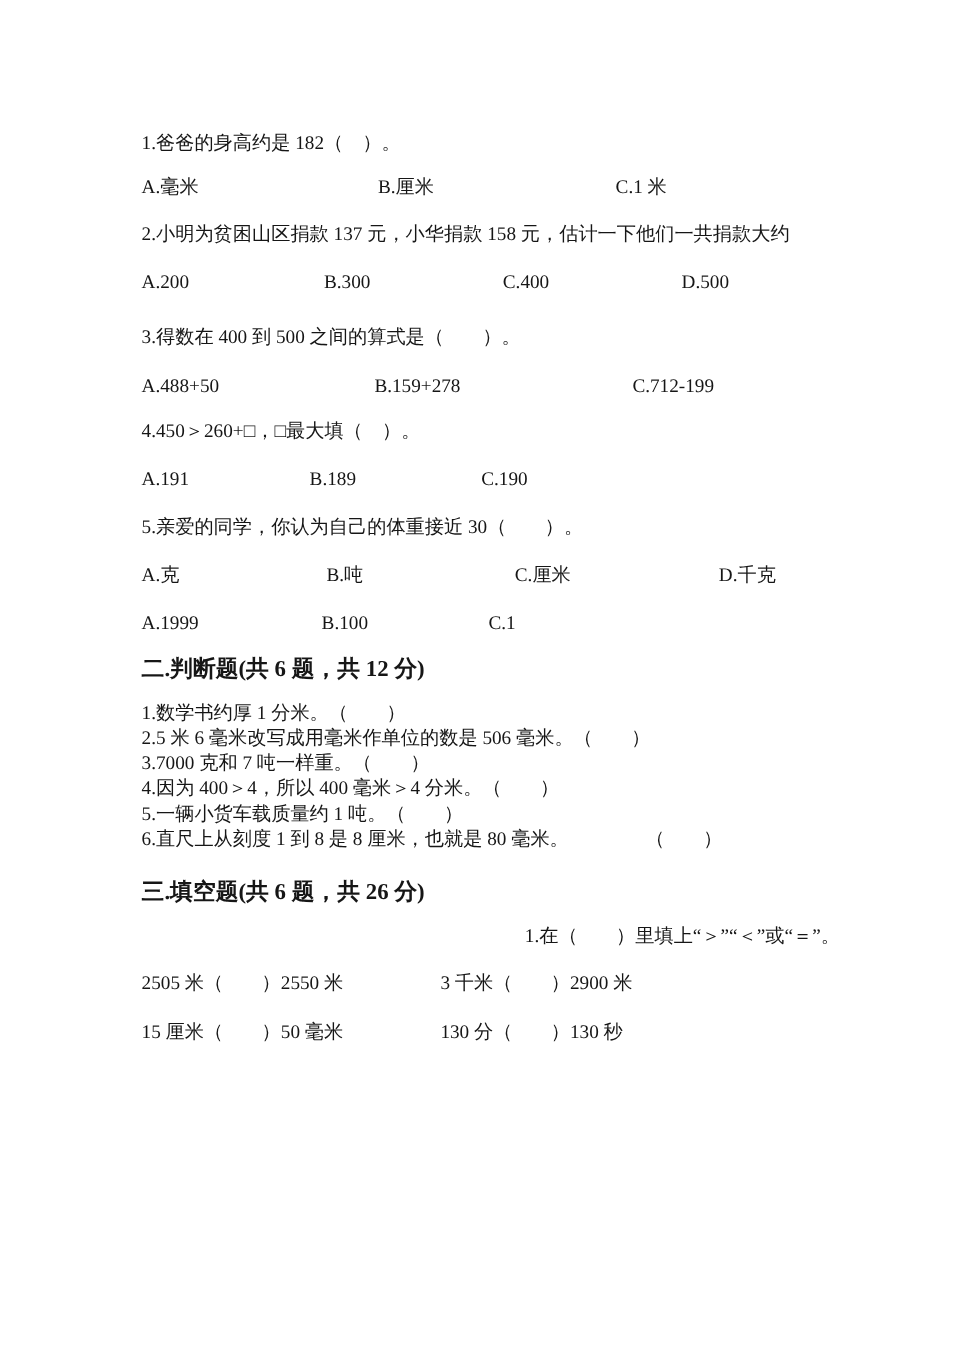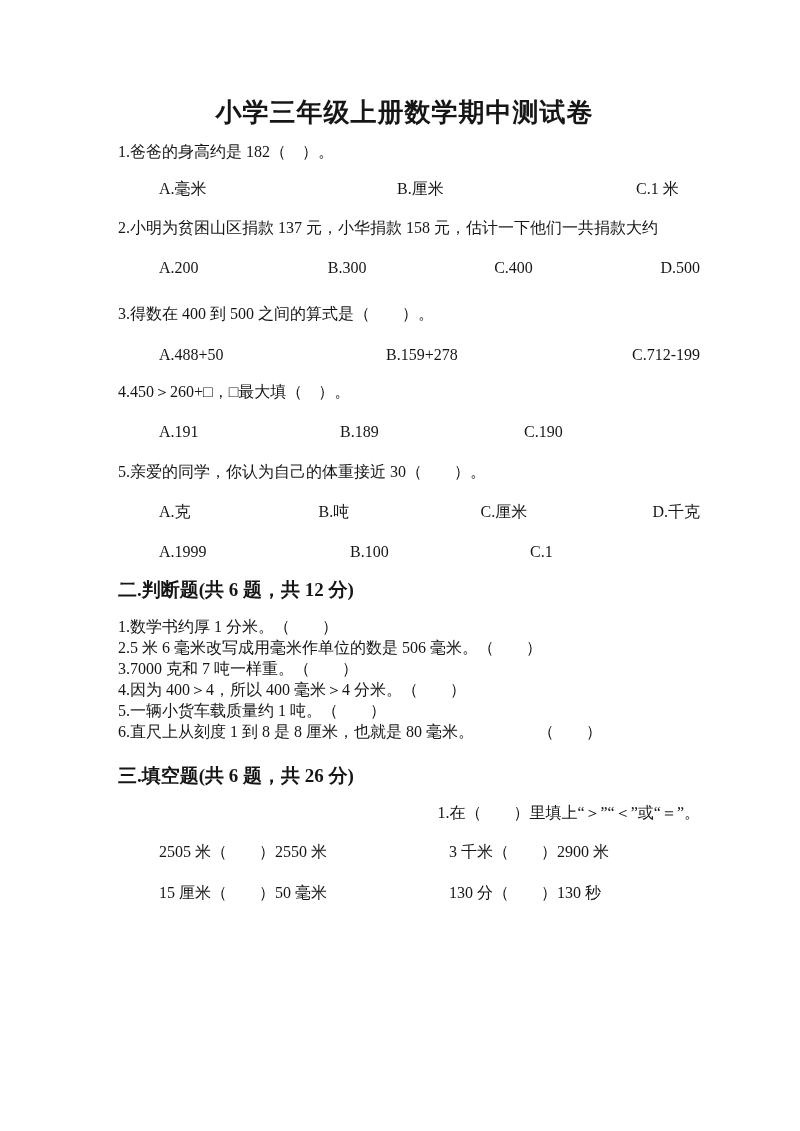--- a/index.html
+++ b/index.html
@@ -36,30 +36,30 @@
     font-size: 16px;
     line-height: 20px;
     white-space: nowrap;
   }
   .opts {
     display: flex;
     font-size: 16px;
     line-height: 20px;
     white-space: nowrap;
   }
-  .opts span { display: inline-block; margin-left: 41px; }
+  .opts span { display: inline-block; }
 
   
   .mt-h1   { margin-top: 25px; }
   .mt-q1   { margin-top: 13px; }
   .mt-o1   { margin-top: 17px; }
   .mt-q2   { margin-top: 19px; }
   .mt-o2   { margin-top: 20px; }
   .mt-q3   { margin-top: 26px; }
-  .mt-o3   { margin-top: 21px; gap: 12px; }
+  .mt-o3   { margin-top: 21px; }
   .mt-q4   { margin-top: 17px; }
   .mt-o4   { margin-top: 20px; }
   .mt-q5   { margin-top: 20px; }
   .mt-o5   { margin-top: 20px; }
   .mt-q6   { margin-top: 19px; }
   .mt-o6   { margin-top: 20px; }
   .mt-h2   { margin-top: 16px; }
   .mt-judge{ margin-top: 14px; }
   .judge .line { line-height: 21px; }
   .mt-h3   { margin-top: 22px; }
@@ -84,21 +84,20 @@
   .opts-q6 span:nth-child(2) { width: 139px; }
 
   .fill-row span:nth-child(1) { width: 249px; }
 </style>
 </head>
 <body>
 
 <div class="page">
   <div class="content">
 
-    <div class="doc-title">小学三年级上册数学期中测试卷</div>
 
 
     <div class="line mt-q1">1.爸爸的身高约是 182（　）。</div>
     <div class="opts opts-q1 mt-o1">
       <span>A.毫米</span>
       <span>B.厘米</span>
       <span>C.1 米</span>
     </div>
 
     <div class="line mt-q2">2.小明为贫困山区捐款 137 元，小华捐款 158 元，估计一下他们一共捐款大约</div>

